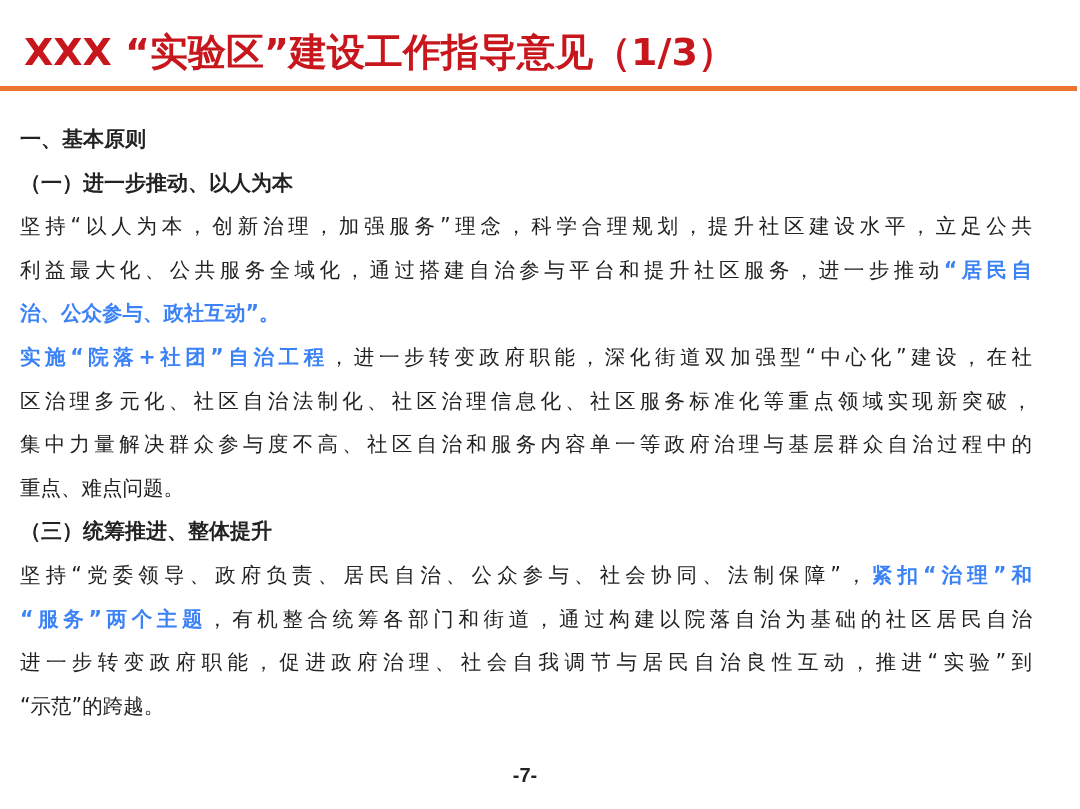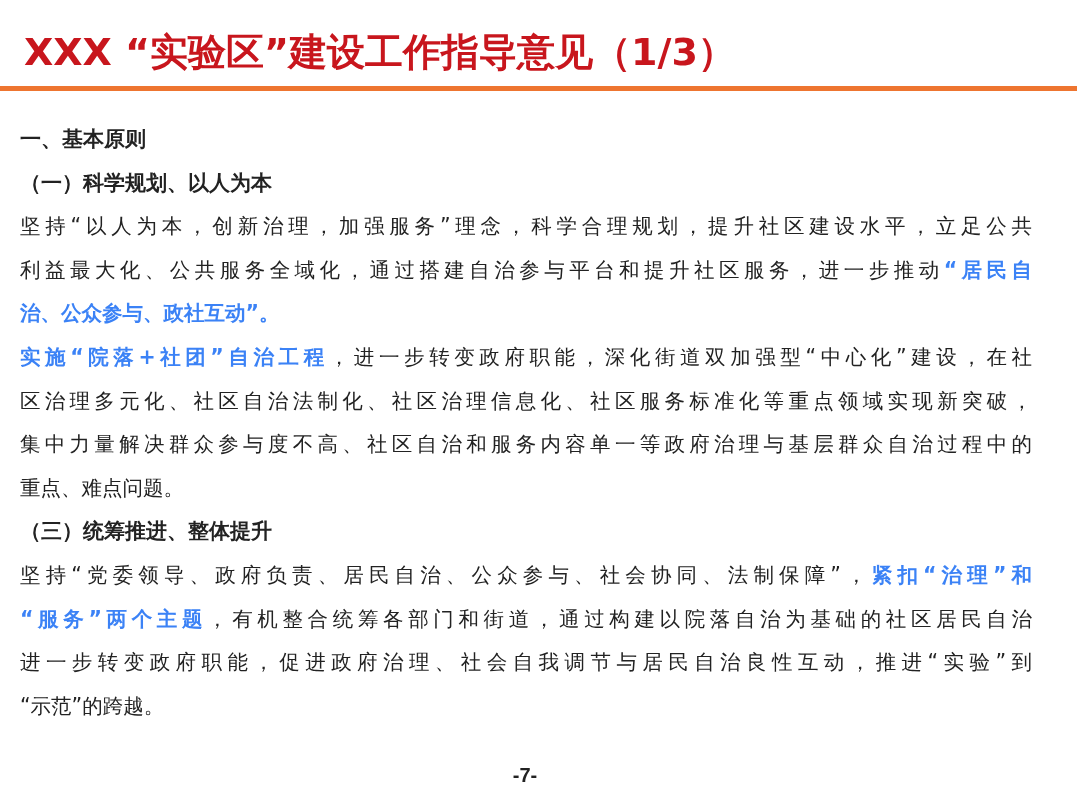--- a/index.html
+++ b/index.html
@@ -64,21 +64,21 @@
 </style>
 </head>
 <body>
 
 <div class="title">XXX “实验区”建设工作指导意见（1/3）</div>
 <div class="rule"></div>
 
 <div class="content">
   <div class="line h1">一、基本原则</div>
 
-  <div class="line h2">（一）科学规划、以人为本</div>
+  <div class="line h2">（一）进一步推动、以人为本</div>
   <div class="line justify">
     <span>坚持“以人为本，创新治理，加强服务”理念，科学合理规划，提升社区建设水平，立足公共</span>
   </div>
   <div class="line justify">
     <span>利益最大化、公共服务全域化，通过搭建自治参与平台和提升社区服务，进一步推动</span><span class="b">“居民自</span>
   </div>
   <div class="line">
     <span class="b">治、公众参与、政社互动”。</span>
   </div>
 

